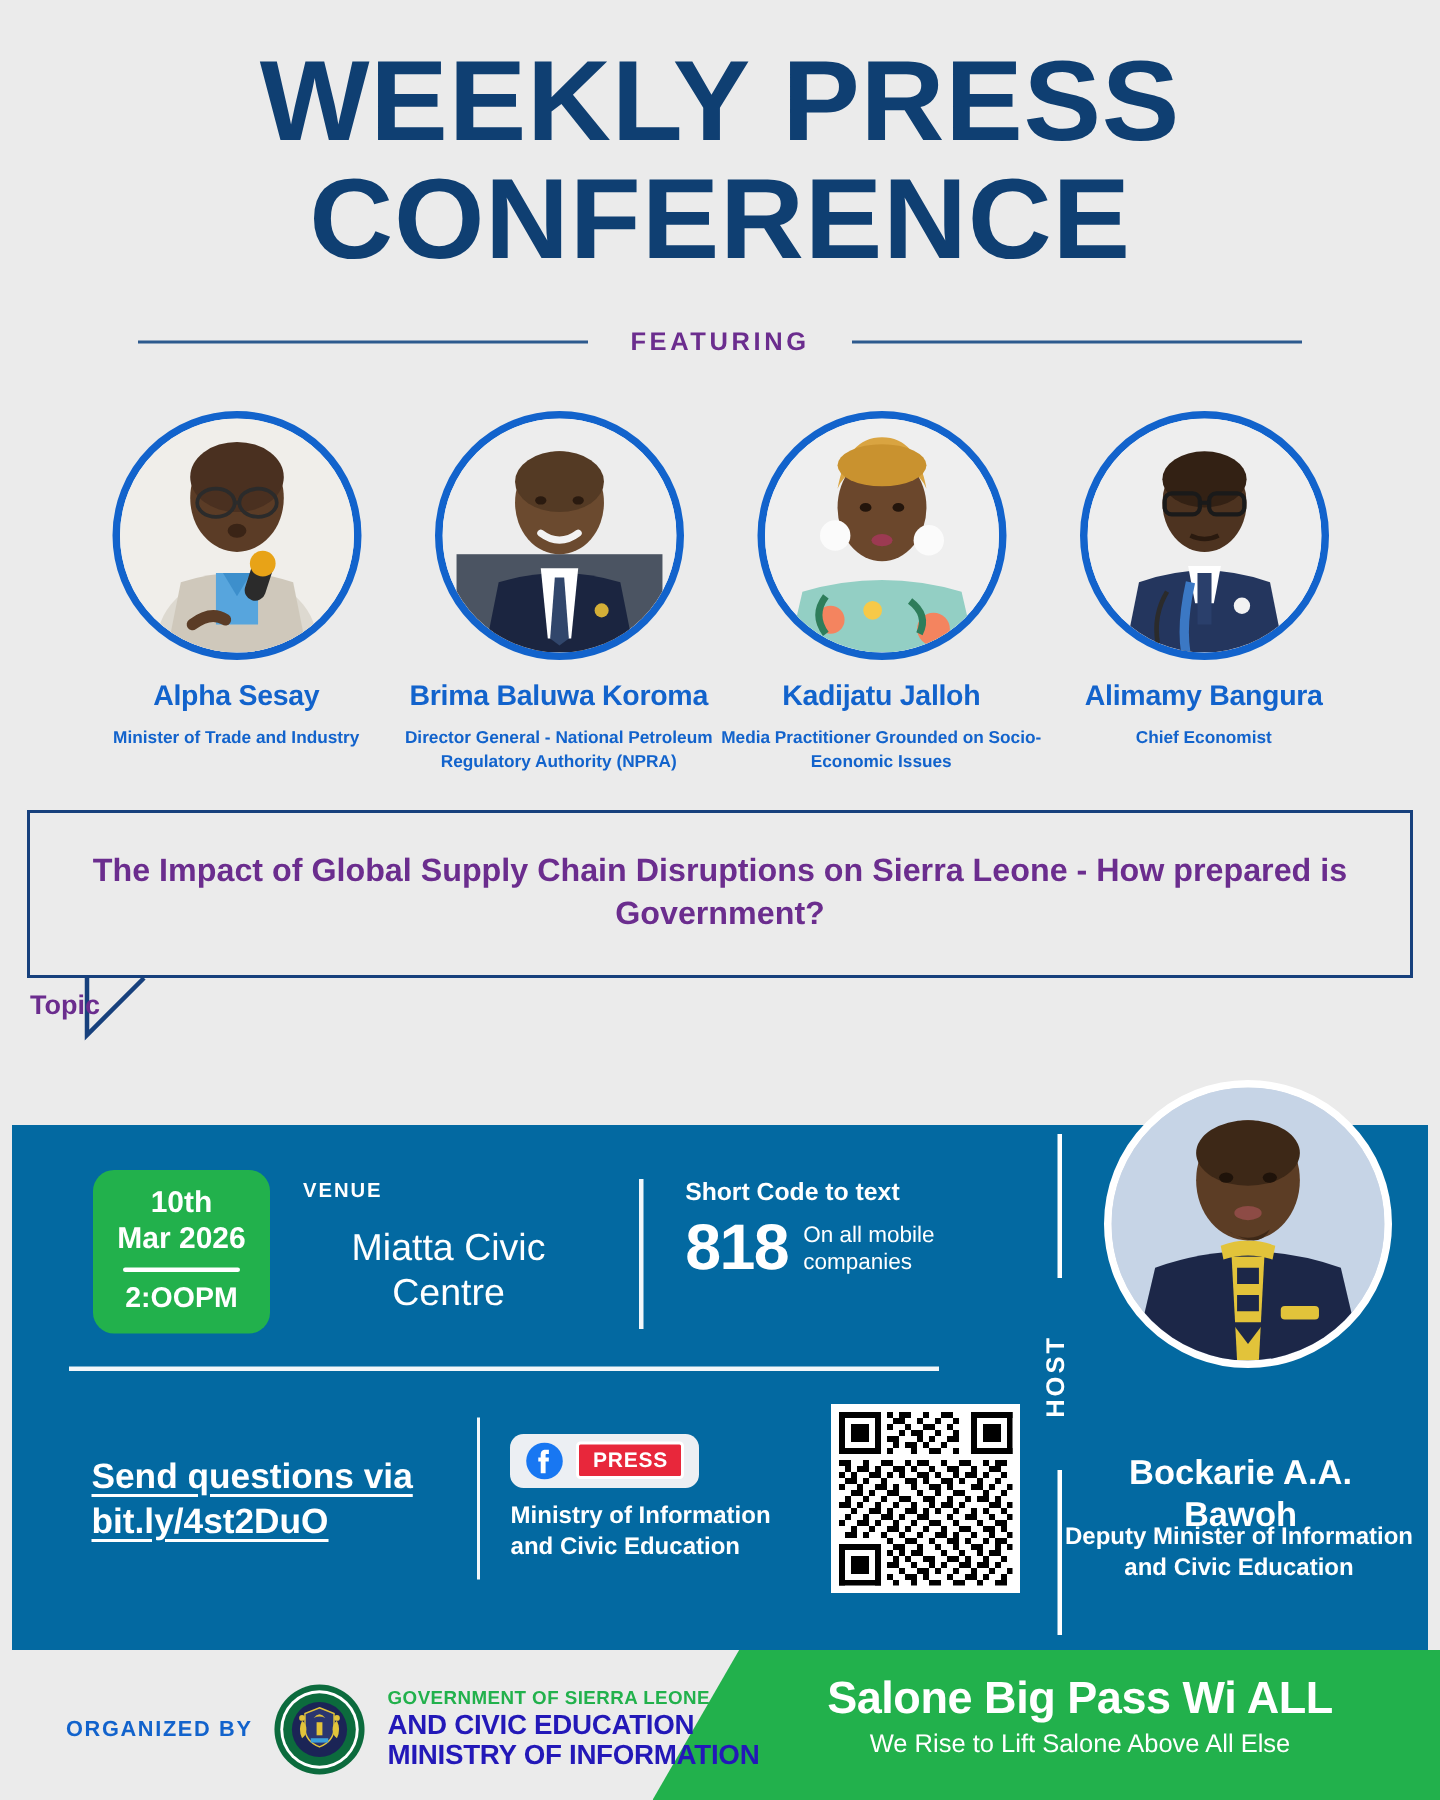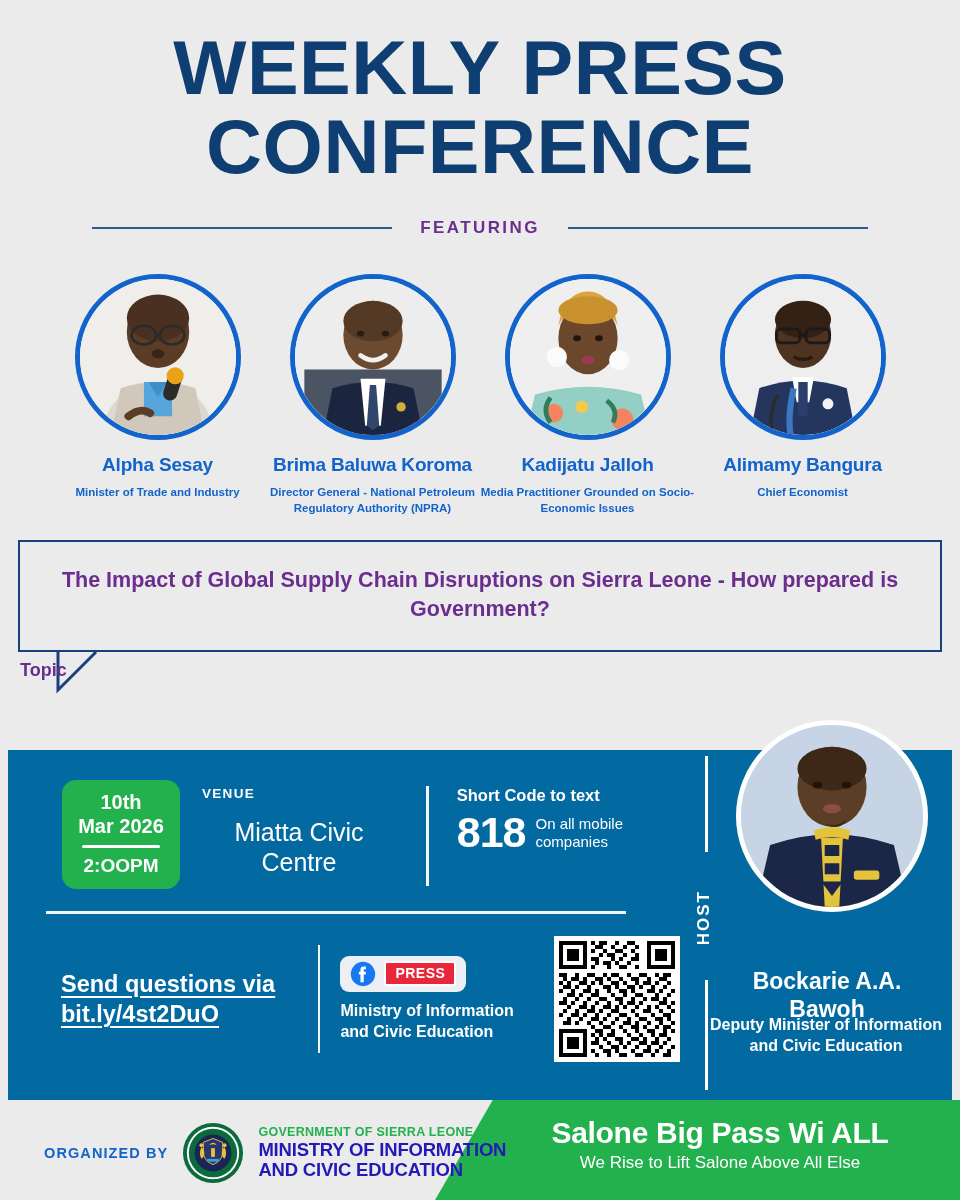--- a/index.html
+++ b/index.html
@@ -609,22 +609,22 @@
         <path d="M28 24 q4 -5 8 0 q-4 -2 -8 0" fill="#e2c33a"></path>
         <rect x="30" y="27" width="4" height="9" fill="#e2c33a"></rect>
         <path d="M26 38 h12 v3 h-12 z" fill="#3b9edb"></path>
         <path d="M20 26 q-3 6 0 12 q3 -2 3 -6 q0 -4 -3 -6z" fill="#e2c33a"></path>
         <path d="M44 26 q3 6 0 12 q-3 -2 -3 -6 q0 -4 3 -6z" fill="#e2c33a"></path>
         <circle cx="20" cy="24" r="2" fill="#e2c33a"></circle>
         <circle cx="44" cy="24" r="2" fill="#e2c33a"></circle>
       </svg>
       <div class="min-text">
         <div class="min-gov">GOVERNMENT OF SIERRA LEONE</div>
+        <div class="min-name">AND CIVIC EDUCATION</div>
         <div class="min-name">MINISTRY OF INFORMATION</div>
-        <div class="min-name">AND CIVIC EDUCATION</div>
       </div>
     </div>
 
     <div class="slogan">
       <div class="slogan-main">Salone Big Pass Wi ALL</div>
       <div class="slogan-sub">We Rise to Lift Salone Above All Else</div>
     </div>
   </div>
 
 </div>

